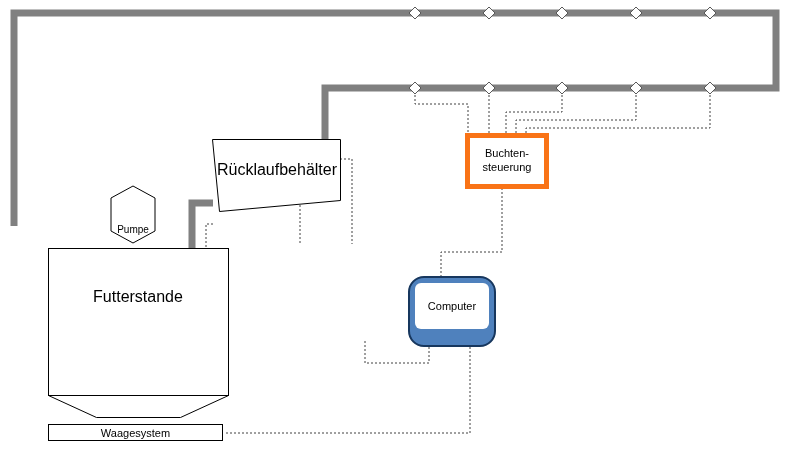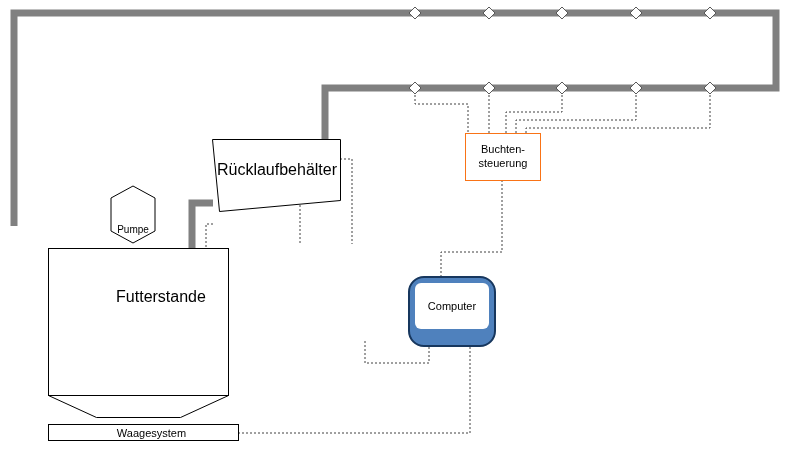--- a/index.html
+++ b/index.html
@@ -10,38 +10,38 @@
     --outline-black:#000000;
   }
   html,body{margin:0;padding:0;background:#fff;font-family:"Liberation Sans",sans-serif;}
   .stage{position:relative;width:800px;height:475px;background:#ffffff;overflow:hidden;}
   .stage svg{position:absolute;left:0;top:0;width:800px;height:475px;}
   .pipe{fill:none;stroke:var(--pipe-gray);stroke-width:7;stroke-linejoin:miter;}
   .ctrl{fill:none;stroke:var(--dotted-line);stroke-width:1;stroke-dasharray:2 2;}
   .shape{fill:#ffffff;stroke:var(--outline-black);stroke-width:1;}
   .valve{fill:#ffffff;stroke:#595959;stroke-width:1;}
   .label{position:absolute;color:#000;}
-  .futter-label{left:48px;top:288px;width:180px;text-align:center;font-size:16px;padding-left:23px;}
+  .futter-label{left:48px;top:288px;width:180px;text-align:center;font-size:16px;}
   .pumpe-label{left:111px;top:207px;width:44px;text-align:center;font-size:10px;margin-top:17px;}
   .rueck-label{left:214px;top:161px;width:126px;text-align:center;font-size:16px;}
   .steuerschrank{position:absolute;left:265px;top:244px;width:122px;height:93px;
     background:var(--box-blue-fill);border:2px solid var(--box-blue-border);}
   .steuerschrank .bar{position:absolute;top:18px;width:12px;height:46px;background:#fff;}
   .steuerschrank .nlabel{position:absolute;bottom:7px;left:0;width:100%;text-align:center;
     color:#fff;font-size:11px;}
   .computer{position:absolute;left:408px;top:276px;width:84px;height:67px;
     background:var(--box-blue-fill);border:2px solid var(--box-blue-border);border-radius:16px;}
   .computer .screen{position:absolute;left:5px;top:5px;right:5px;height:46px;background:#fff;
     border-radius:6px;display:flex;align-items:center;justify-content:center;font-size:11px;color:#000;}
   .buchten{position:absolute;left:465px;top:133px;width:74px;height:46px;background:#fff;
-    border:1px solid #f97316;display:flex;flex-direction:column;align-items:center;
+    border:5px solid #f97316;display:flex;flex-direction:column;align-items:center;
     justify-content:center;font-size:11px;line-height:1.25;color:#000;}
   .waage{position:absolute;left:48px;top:424px;width:173px;height:15px;background:#fff;
     border:1px solid #000;display:flex;align-items:center;justify-content:center;
-    font-size:11px;color:#000;padding-left:16px;}
+    font-size:11px;color:#000;}
 </style>
 </head>
 <body>
 
 <div class="stage">
 
   <svg viewBox="0 0 800 475">
 
     <path class="pipe" d="M 14 226 L 14 13 L 776 13 L 776 88 L 325 88 L 325 140"></path>
     <path class="pipe" d="M 213 203 L 192 203 L 192 249"></path>

